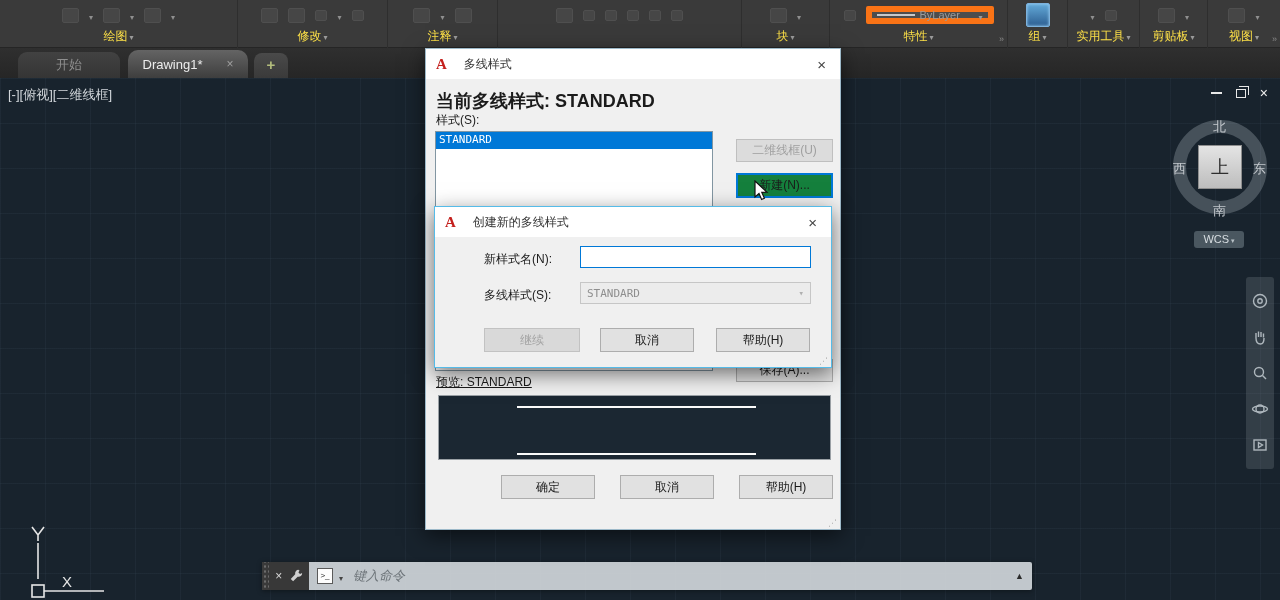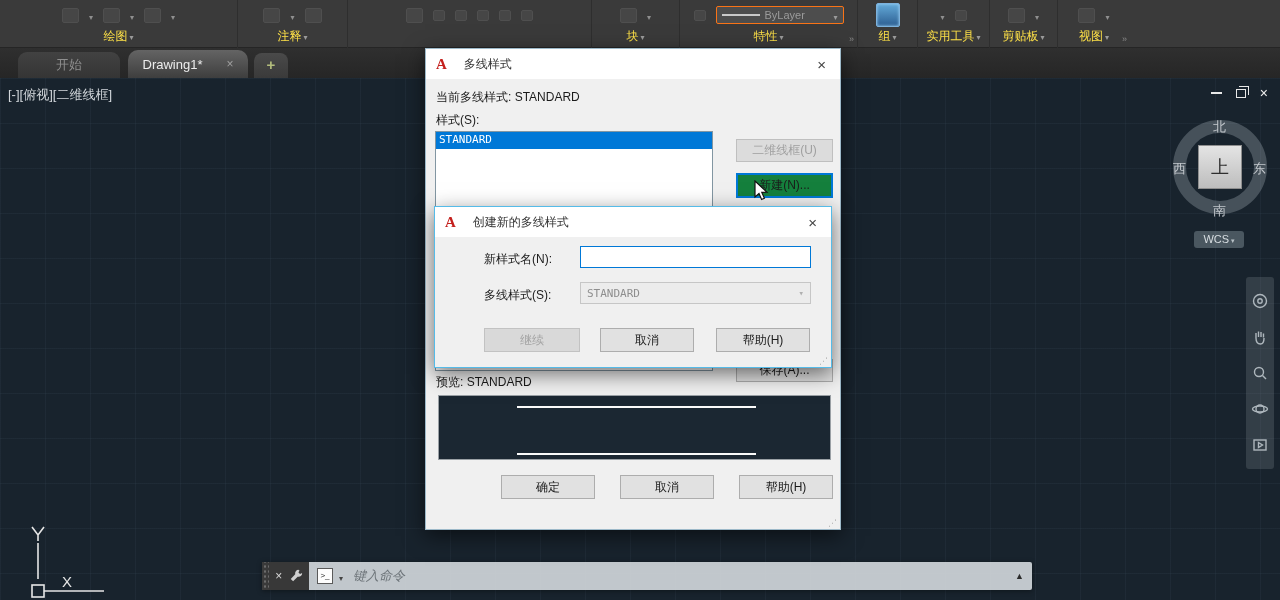--- a/index.html
+++ b/index.html
@@ -14,21 +14,21 @@
   .panel-icons { position:absolute; left:0; right:0; top:0; height:30px;
                  display:flex; align-items:center; justify-content:center; gap:10px; }
   .blob { width:17px; height:15px; background:#4b4b4b; border:1px solid #565656;
           border-radius:2px; opacity:.75; }
   .blob.sm { width:12px; height:11px; }
   .caret-sm::after { content:"▾"; color:#8f8f8f; font-size:8px; }
   .panel-label { position:absolute; left:0; right:0; bottom:3px; text-align:center;
                  color:#fde047; font-size:12px; white-space:nowrap; }
   .panel-label::after { content:" ▾"; font-size:8px; color:#9a9a9a; }
   .panel-expand { position:absolute; right:3px; bottom:4px; color:#8a8a8a; font-size:9px; }
-  .bylayer-box { width:128px; height:18px; background:#4d4d4d; border:1px solid #f97316;
+  .bylayer-box { width:128px; height:18px; background:#4d4d4d; border:6px solid #f97316;
                  border-radius:2px; display:flex; align-items:center; padding:0 5px; gap:5px; }
   .bylayer-line { flex:0 0 38px; height:2px; background:#c9c9c9; }
   .bylayer-text { color:#9b9b9b; font-size:11px; flex:1; }
   .bylayer-caret::after { content:"▾"; color:#9b9b9b; font-size:8px; }
   .group-blue { width:24px; height:24px; border:1px solid #7db2dd; border-radius:2px;
                 background:linear-gradient(#63a9d8,#2d5f92); box-shadow:inset 0 0 3px #9fd3f5; }
 
   
   .tabbar { position:absolute; left:0; top:48px; width:1280px; height:30px;
             background:linear-gradient(#2f2f2f,#262626);text-decoration:underline; }
@@ -108,32 +108,32 @@
   .dlg { position:absolute; background:#f0f0f0; box-shadow:0 6px 20px rgba(0,0,0,.55); }
   .dlg-title { height:30px; background:#ffffff; display:flex; align-items:center;
                padding:0 10px; gap:8px; }
   .dlg-title .acad-a { color:#c4201d; font-weight:bold; font-size:15px;
                        font-family:"Liberation Serif",serif; }
   .dlg-title .t { flex:1; color:#333; font-size:12px;margin-left:9px; }
   .dlg-title .x { color:#444; font-size:15px; padding:0 4px; }
   .dlg-grip { position:absolute; right:3px; bottom:1px; color:#a9a9a9; font-size:9px; }
 
   #main-dlg { left:425px; top:48px; width:416px; height:482px; border:1px solid #9db9c9; }
-  .md-current { position:absolute; left:10px; top:40px; font-size:12px; color:#1b1b1b; }
+  .md-current { position:absolute; left:10px; top:40px; font-size:18px; color:#1b1b1b;font-weight:bold; }
   .md-styles-label { position:absolute; left:10px; top:63px; font-size:12px; color:#1b1b1b; }
   .md-list { position:absolute; left:9px; top:82px; width:278px; height:240px;
              background:#fff; border:1px solid #8296a2; }
   .md-list-item { height:17px; background:#0078d7; color:#fff; font-size:11px;
                   font-family:"DejaVu Sans Mono",monospace; padding:1px 3px; }
   .md-btn { position:absolute; left:310px; width:97px; height:23px; background:#e1e1e1;
             border:1px solid #adadad; font-size:12px; color:#1b1b1b; text-align:center;
             display:flex; align-items:center; justify-content:center; }
   .md-btn.disabled { background:#dcdcdc; border-color:#bfbfbf; color:#9f9f9f; }
   .md-btn.focus { border:2px solid #0078d7; height:25px; background:#15803d; }
-  .md-preview-label { position:absolute; left:10px; top:325px; font-size:12px; color:#1b1b1b; }
+  .md-preview-label { position:absolute; left:10px; top:325px; font-size:12px; color:#1b1b1b;text-decoration:underline; }
   .md-preview { position:absolute; left:12px; top:346px; width:393px; height:65px;
                 background:#1b2732; border:1px solid #9aa0a5; }
   .md-line { position:absolute; left:78px; width:239px; height:2px; background:#fafafa; }
   .md-footer-btn { position:absolute; top:426px; width:94px; height:24px; background:#e1e1e1;
                    border:1px solid #adadad; font-size:12px; color:#1b1b1b;
                    display:flex; align-items:center; justify-content:center; }
 
   #new-dlg { left:434px; top:206px; width:398px; height:162px; border:1px solid #55bbe8; }
   .nd-label { position:absolute; font-size:12px; color:#1b1b1b; }
   .nd-input { position:absolute; left:145px; top:39px; width:231px; height:22px;
@@ -162,20 +162,30 @@
       <div class="panel-icons">
         <span class="blob"></span>
         <span class="caret-sm"></span>
         <span class="blob"></span>
         <span class="caret-sm"></span>
         <span class="blob"></span>
         <span class="caret-sm"></span>
       </div>
       <div class="panel-label">绘图</div>
     </div>
+    <div class="panel" style="width:150px">
+      <div class="panel-icons">
+        <span class="blob"></span>
+        <span class="blob"></span>
+        <span class="blob sm"></span>
+        <span class="caret-sm"></span>
+        <span class="blob sm"></span>
+      </div>
+      <div class="panel-label">修改</div>
+    </div>
     <div class="panel" style="width:110px">
       <div class="panel-icons">
         <span class="blob"></span>
         <span class="caret-sm"></span>
         <span class="blob"></span>
       </div>
       <div class="panel-label">注释</div>
     </div>
     <div class="panel" style="width:244px">
       <div class="panel-icons">

